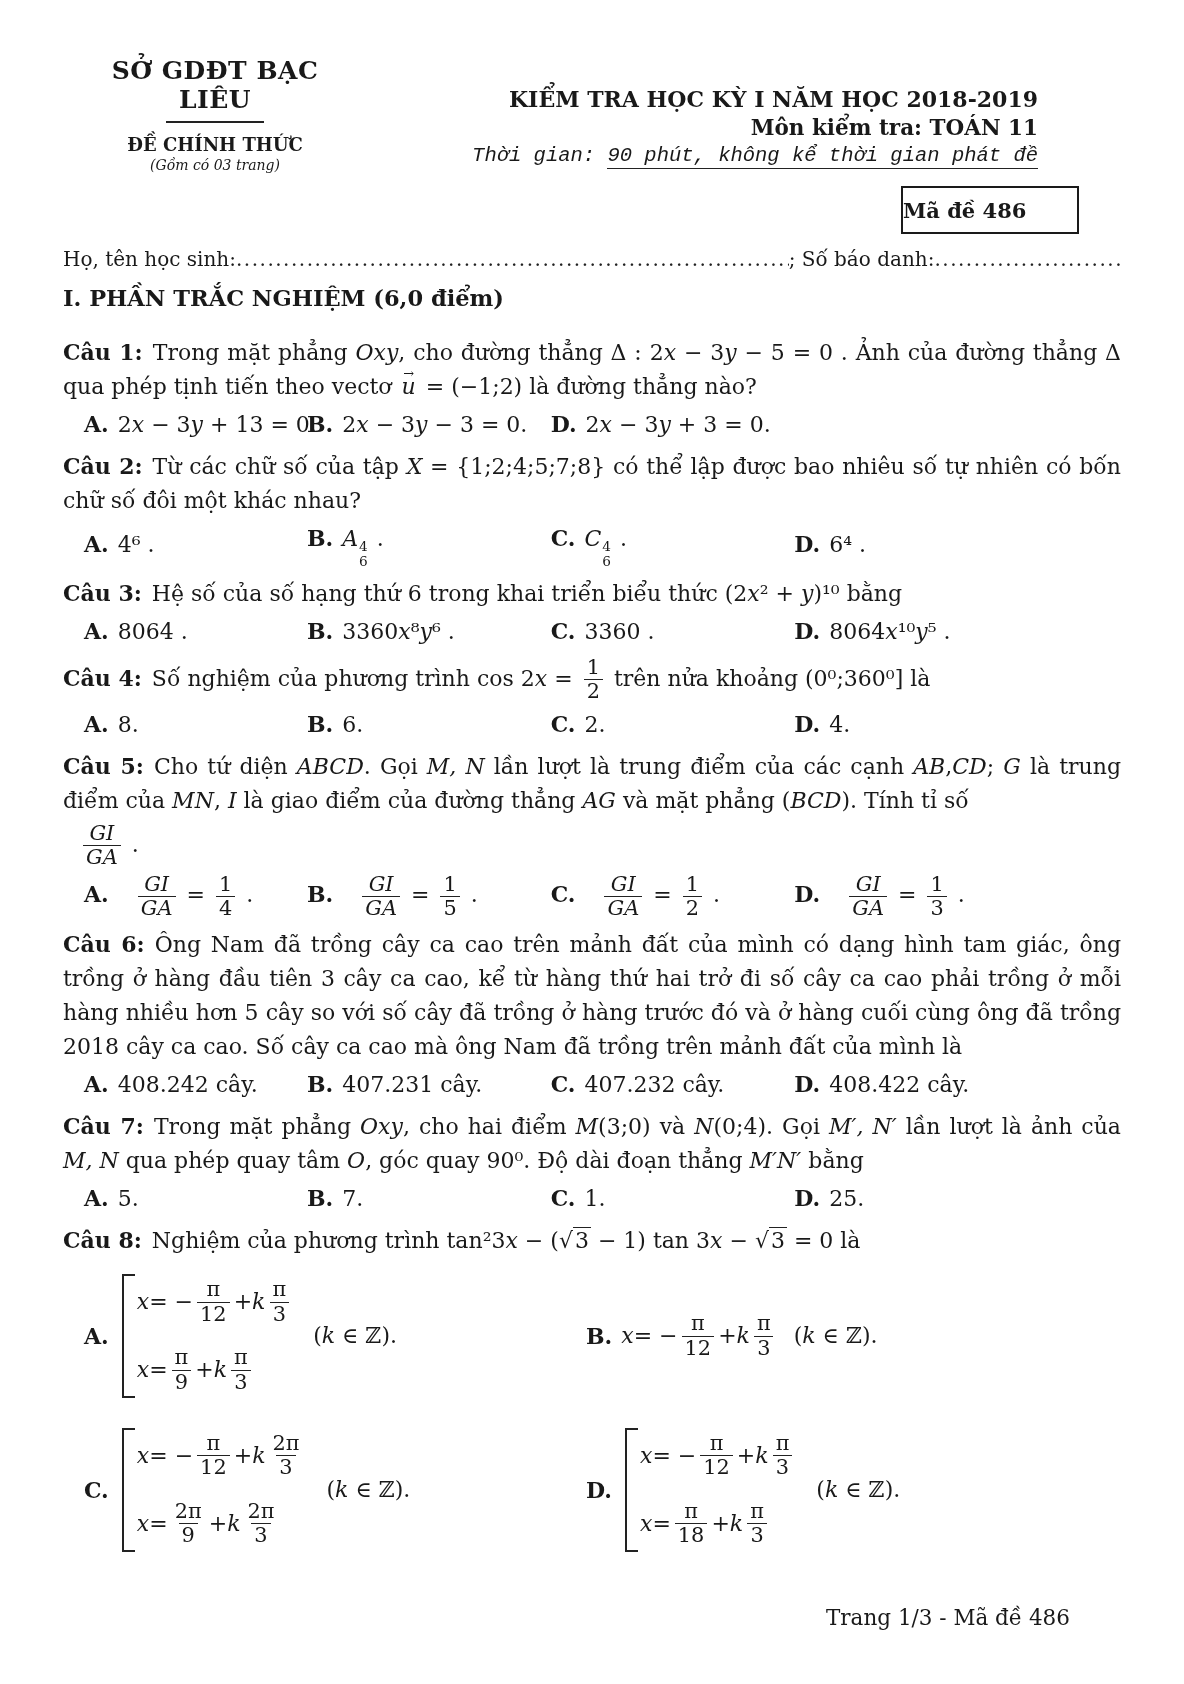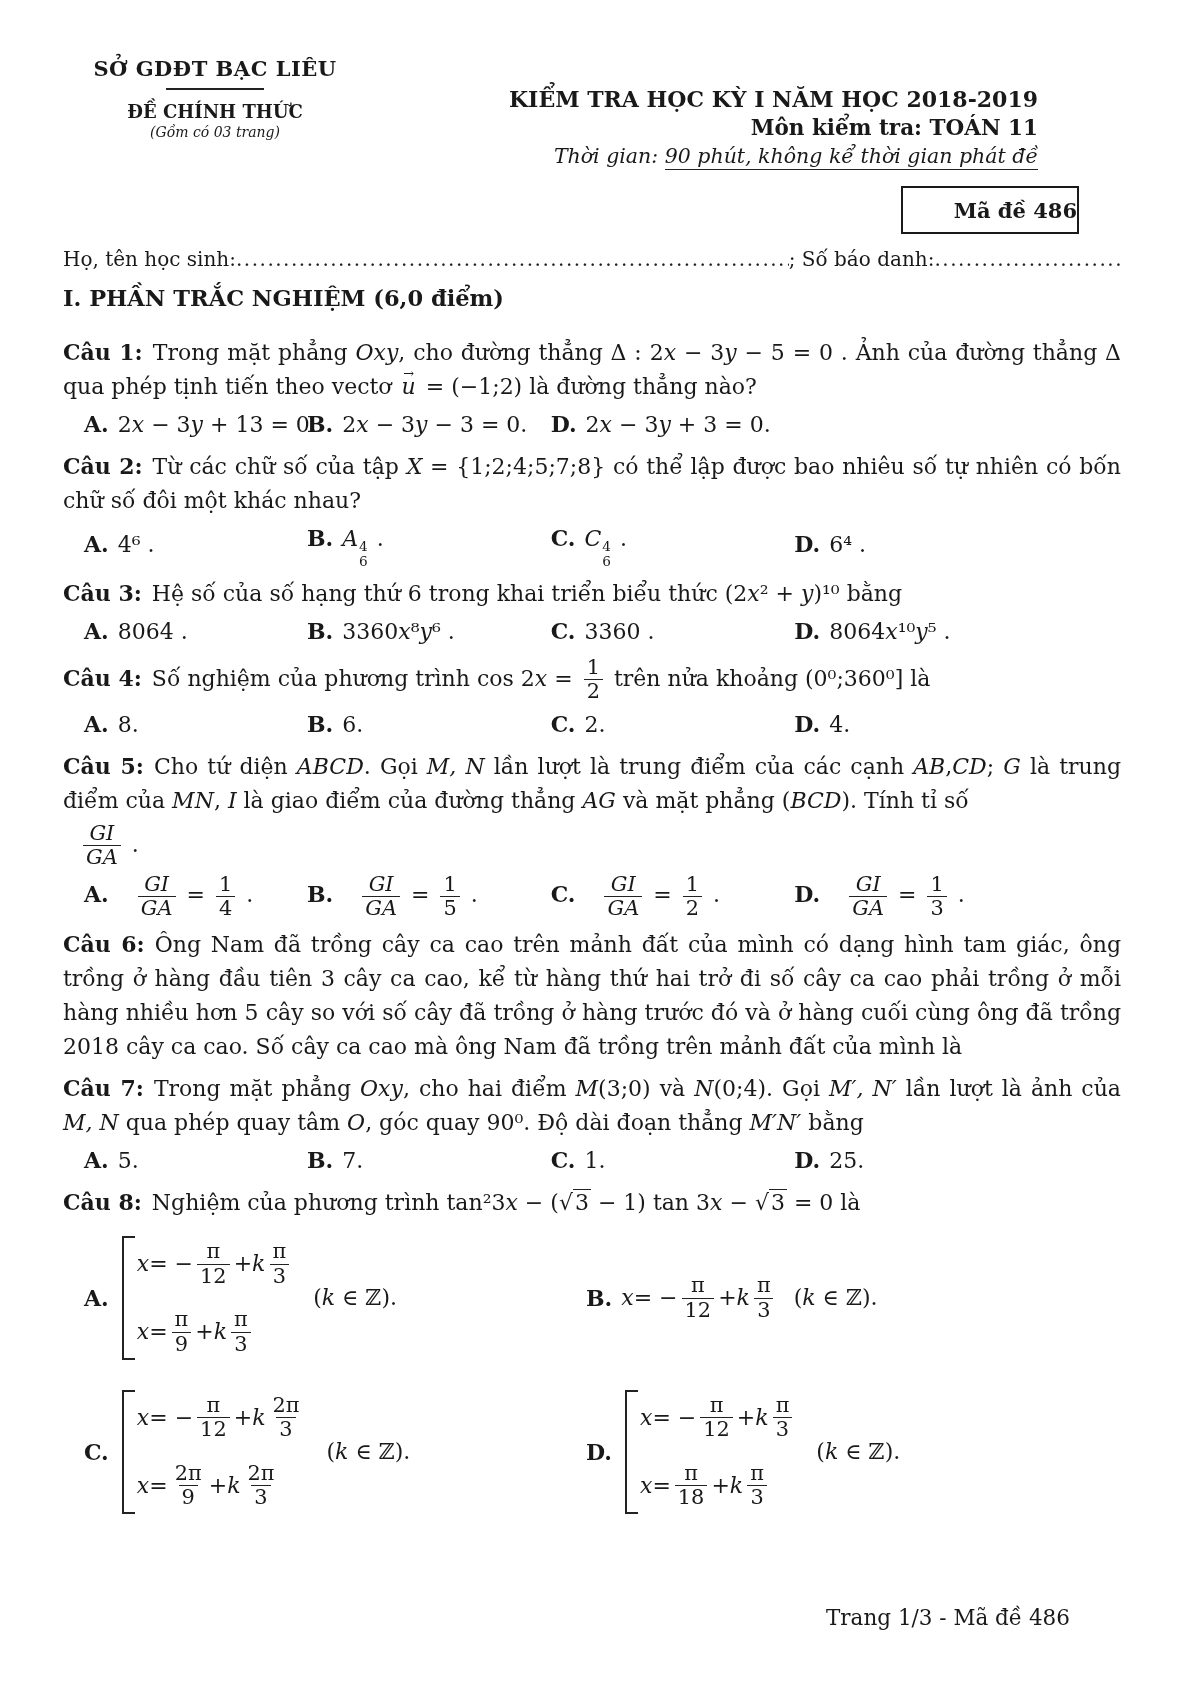--- a/index.html
+++ b/index.html
@@ -4,32 +4,32 @@
 <style>
   html,body{margin:0;padding:0;background:#e8e8e8;}
   .page{
     position:relative;width:1184px;height:1684px;margin:0 auto;
     background:#ffffff;color:#191919;
     font-family:"DejaVu Serif","Liberation Serif",serif;
     font-size:22px;overflow:hidden;
   }
   
   .header-left{position:absolute;left:78px;top:56px;width:274px;text-align:center;}
-  .org{font-weight:bold;font-size:21px;letter-spacing:.5px;}
+  .org{font-weight:bold;font-size:25px;letter-spacing:.5px;}
   .org-rule{width:98px;border-bottom:2.5px solid #222;margin:7px auto 11px;}
   .doctype{font-weight:bold;font-size:18px;}
   .pagesnote{font-style:italic;font-size:14px;margin-top:2px;}
   .header-right{position:absolute;left:426px;top:58px;width:612px;text-align:right;margin-top:28px;}
   .etitle{font-weight:bold;font-size:22px;}
   .esubject{font-weight:bold;font-size:21.5px;margin-top:3px;}
-  .etime{font-style:italic;font-size:20.5px;margin-top:4px;}
+  .etime{font-style:italic;font-size:20.5px;margin-top:4px;font-family:Liberation Mono, monospace;}
   .etime .und{border-bottom:1.8px solid #222;padding-bottom:1px;}
   .codebox{
     position:absolute;left:901px;top:186px;width:174px;height:44px;
-    border:2.5px solid #1a1a1a;display:flex;align-items:center;justify-content:flex-end;
+    border:2.5px solid #1a1a1a;display:flex;align-items:center;justify-content:flex-start;
     font-weight:bold;font-size:21px;
   }
   
   .studentline{position:absolute;left:63px;top:247px;width:1060px;display:flex;font-size:20px;white-space:nowrap;}
   .dots-fill{flex:1;overflow:hidden;letter-spacing:1.5px;color:#222;}
   .dots-short{overflow:hidden;letter-spacing:1.5px;color:#222;}
   
   .content{position:absolute;left:63px;top:281px;width:1058px;line-height:34px;}
   .sectiontitle{font-weight:bold;font-size:22.5px;margin:0 0 20px 0;}
   .question{margin:0 0 7px 0;}
@@ -176,20 +176,26 @@
                 <span class="den">GA</span>
               </span> = <span class="frac">
                 <span class="num">1</span>
                 <span class="den">3</span>
               </span> .</span></span>
       </div>
     </section>
 
     <section class="question">
       <p class="qbody"><b class="qlabel">Câu 6:</b><span>Ông Nam đã trồng cây ca cao trên mảnh đất của mình có dạng hình tam giác, ông trồng ở hàng đầu tiên 3 cây ca cao, kể từ hàng thứ hai trở đi số cây ca cao phải trồng ở mỗi hàng nhiều hơn 5 cây so với số cây đã trồng ở hàng trước đó và ở hàng cuối cùng ông đã trồng 2018 cây ca cao. Số cây ca cao mà ông Nam đã trồng trên mảnh đất của mình là</span></p>
+      <div class="opts">
+        <span class="opt"><b class="olabel">A.</b><span>408.242 cây.</span></span>
+        <span class="opt"><b class="olabel">B.</b><span>407.231 cây.</span></span>
+        <span class="opt"><b class="olabel">C.</b><span>407.232 cây.</span></span>
+        <span class="opt"><b class="olabel">D.</b><span>408.422 cây.</span></span>
+      </div>
     </section>
 
     <section class="question">
       <p class="qbody"><b class="qlabel">Câu 7:</b><span>Trong mặt phẳng <span class="mi">Oxy</span>, cho hai điểm <span class="mi">M</span>(3;0) và <span class="mi">N</span>(0;4). Gọi <span class="mi">M′, N′</span> lần lượt là ảnh của <span class="mi">M, N</span> qua phép quay tâm <span class="mi">O</span>, góc quay 90⁰. Độ dài đoạn thẳng <span class="mi">M′N′</span> bằng</span></p>
       <div class="opts">
         <span class="opt"><b class="olabel">A.</b><span>5.</span></span>
         <span class="opt"><b class="olabel">B.</b><span>7.</span></span>
         <span class="opt"><b class="olabel">C.</b><span>1.</span></span>
         <span class="opt"><b class="olabel">D.</b><span>25.</span></span>
       </div>

